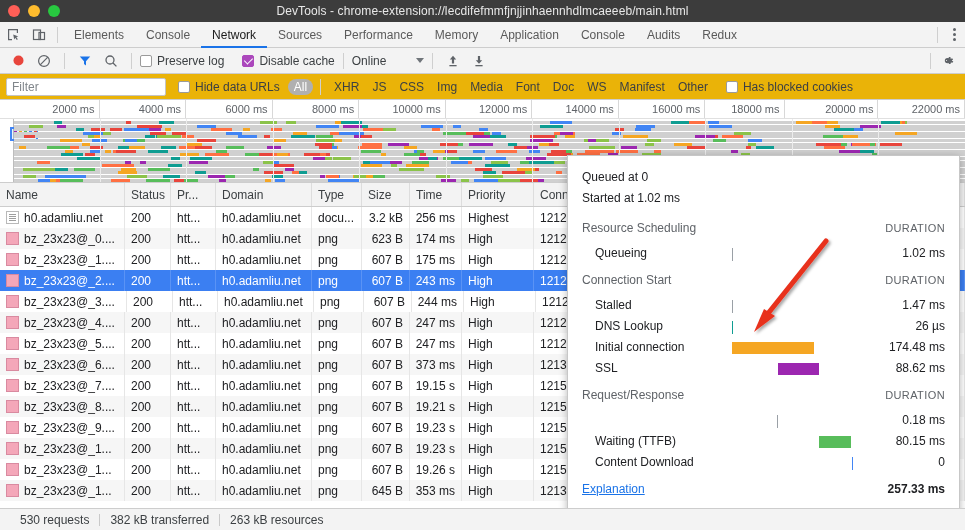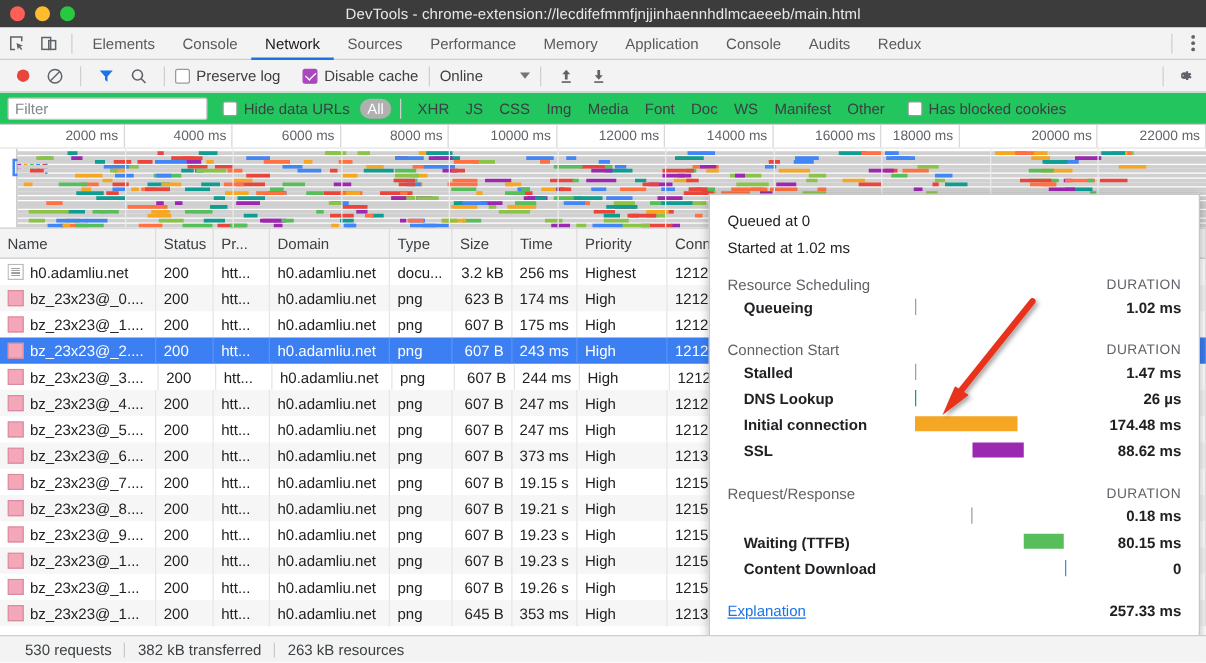--- a/index.html
+++ b/index.html
@@ -56,21 +56,21 @@
   .box.on::after {
     content: ""; position: absolute; left: 3px; top: 0px; width: 4px; height: 7px;
     border: solid #fff; border-width: 0 1.6px 1.6px 0; transform: rotate(45deg);
   }
   .throttle { display: flex; align-items: center; color: #3c4043; font-size: 12px; }
   .caret { width: 0; height: 0; border-left: 4px solid transparent; border-right: 4px solid transparent; border-top: 5px solid #70757a; margin-left: 30px; }
   .netbar-right { position: absolute; right: 4px; display: flex; align-items: center; height: 26px; }
 
   
   .filterbar {
-    height: 26px; background: #22c55e; border-bottom: 1px solid #cdcdcd;
+    height: 26px; background: #eab308; border-bottom: 1px solid #cdcdcd;
     display: flex; align-items: center; padding: 0 6px; gap: 0;
   }
   .filter-input {
     width: 160px; height: 18px; border: 1px solid #c4c4c4; border-radius: 2px; background: #fff;
     font-family: "Liberation Sans", sans-serif; font-size: 12px; color: #202124; padding: 0 5px;
     outline: none;
   }
   .filter-input::placeholder { color: #80868b; }
   .ftypes { display: flex; align-items: center; gap: 1px; }
   .ftype { padding: 1px 6px; border-radius: 8px; color: #3c4043; font-size: 12px; white-space: nowrap; }
@@ -121,21 +121,21 @@
     position: absolute; left: 567px; top: 155px; width: 393px; height: 367px;
     background: #fff; border: 1px solid #c7c7c7;
     box-shadow: 0 2px 8px rgba(0,0,0,.28); padding: 10px 14px 0 14px;
     font-size: 12px; color: #202124;
   }
   .pp-line { height: 21px; display: flex; align-items: center; }
   .pp-gap { height: 9px; }
   .pp-sec { display: flex; align-items: center; height: 22px; color: #5f6368; }
   .pp-sec .lbl { flex: 1; }
   .pp-sec .dur { font-size: 11px; letter-spacing: .4px; color: #5f6368; }
-  .pp-item { display: flex; align-items: flex-start; height: 21px; font-weight: bold; }
+  .pp-item { display: flex; align-items: flex-end; height: 21px; }
   .pp-item .lbl { width: 150px; padding-left: 13px; color: #202124; }
   .pp-item .track { position: relative; flex: 1; height: 12px; }
   .pp-item .val { width: 92px; text-align: right; color: #202124; }
   .bar { position: absolute; top: 0; height: 12px; }
   .bar.thin { width: 1px; height: 13px; }
   .pp-foot { display: flex; align-items: center; height: 24px; margin-top: 8px; }
   .pp-foot a { color: #1a73e8; flex: 1; }
   .pp-foot .total { font-weight: bold; }
 
   .arrow { position: absolute; left: 728px; top: 237px; width: 110px; height: 110px; pointer-events: none; }
@@ -327,21 +327,21 @@
       </div>
       <div class="tick" style="left: 445.727px; width: 86.5455px;">
         <span>12000 ms</span>
       </div>
       <div class="tick" style="left: 532.273px; width: 86.5455px;">
         <span>14000 ms</span>
       </div>
       <div class="tick" style="left: 618.818px; width: 86.5455px;">
         <span>16000 ms</span>
       </div>
-      <div class="tick" style="left: 681px; width: 86.5455px;">
+      <div class="tick" style="left: 698px; width: 86.5455px;">
         <span>18000 ms</span>
       </div>
       <div class="tick" style="left: 791.909px; width: 86.5455px;">
         <span>20000 ms</span>
       </div>
       <div class="tick" style="left: 878.455px; width: 86.5455px;">
         <span>22000 ms</span>
       </div>
     </div>
 

